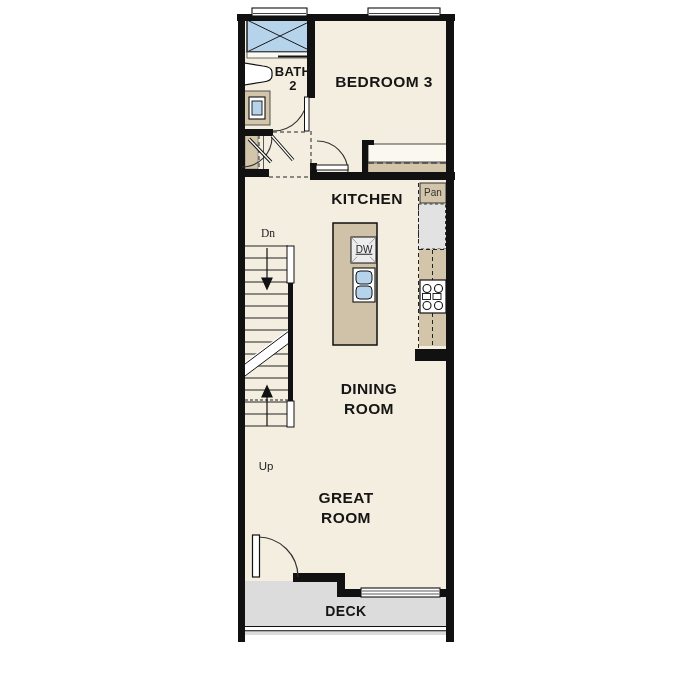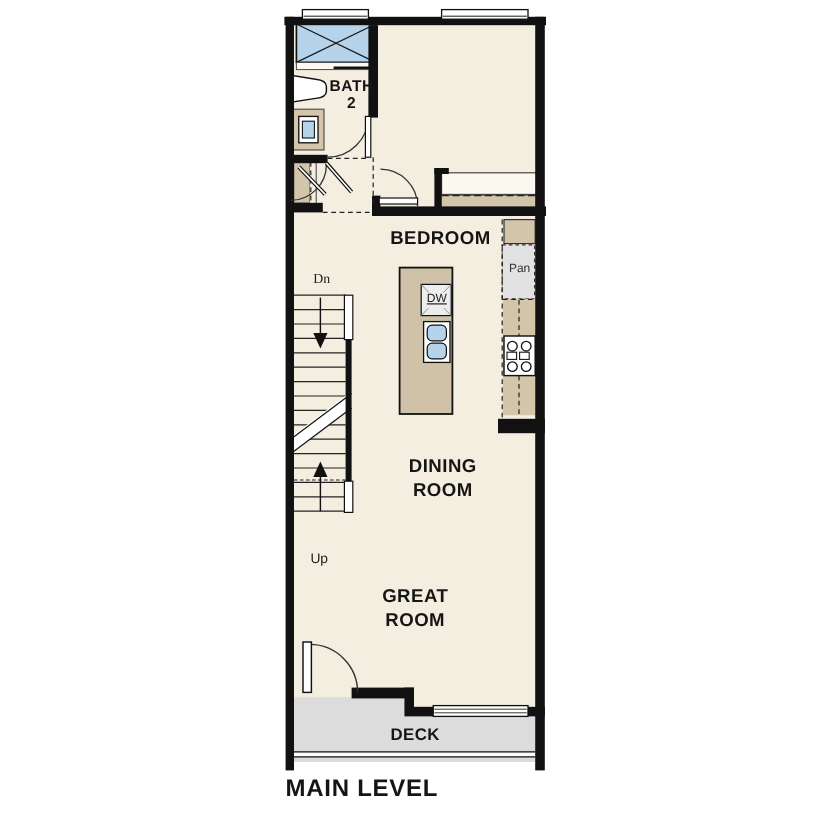--- a/index.html
+++ b/index.html
@@ -8,21 +8,21 @@
   .plan-svg{position:absolute;left:0;top:0;}
   .lbl{position:absolute;transform:translate(-50%,-50%);font-weight:700;color:#151515;
        text-align:center;white-space:pre-line;letter-spacing:.4px;line-height:1.25;}
   .lbl-bedroom{left:384px;top:82px;font-size:15.5px;}
   .lbl-bath{left:293px;top:79px;font-size:13px;line-height:14px;}
   .lbl-kitchen{left:367px;top:199px;font-size:15.5px;}
   .lbl-dining{left:369px;top:399px;font-size:15.5px;line-height:20px;}
   .lbl-great{left:346px;top:508px;font-size:15.5px;line-height:20px;text-align:center;}
   .lbl-deck{left:346px;top:612px;font-size:14px;}
   .lbl-main{left:238px;top:658px;transform:translateY(-50%);font-size:20px;letter-spacing:.6px;}
-  .lbl-pan{left:433px;top:193px;font-size:10px;font-weight:400;color:#333;letter-spacing:0;margin-top:32px;}
+  .lbl-pan{left:433px;top:193px;font-size:10px;font-weight:400;color:#333;letter-spacing:0;}
   .lbl-dw{left:364px;top:250px;font-size:10px;font-weight:400;color:#222;background:#ededed;
           padding:0 1px;letter-spacing:0;text-decoration:underline;}
   .lbl-dn{left:268px;top:233px;font-size:11.5px;font-weight:400;color:#222;letter-spacing:0;font-family:Liberation Serif, serif;}
   .lbl-up{left:266px;top:434px;font-size:11.5px;font-weight:400;color:#222;letter-spacing:0;margin-top:32px;}
 </style>
 </head>
 <body>
 
 <div class="stage">
 
@@ -167,26 +167,26 @@
       <rect x="252.5" y="535" width="7" height="42" fill="#ffffff" stroke="#111" stroke-width="1.2"></rect>
     </g>
 
     <g stroke="#222" stroke-width="1" stroke-dasharray="4 3">
       <line x1="273" y1="132" x2="307" y2="132"></line>
       <line x1="311" y1="131" x2="311" y2="172"></line>
       <line x1="269" y1="177" x2="310" y2="177"></line>
     </g>
   </svg>
 
+  <div class="lbl lbl-bedroom">BEDROOM 3</div>
   <div class="lbl lbl-bath">BATH
 2</div>
-  <div class="lbl lbl-kitchen">BEDROOM</div>
+  <div class="lbl lbl-kitchen">KITCHEN</div>
   <div class="lbl lbl-dining">DINING
 ROOM</div>
   <div class="lbl lbl-great">GREAT
 ROOM</div>
   <div class="lbl lbl-deck">DECK</div>
   <div class="lbl lbl-pan">Pan</div>
   <div class="lbl lbl-dw">DW</div>
   <div class="lbl lbl-dn">Dn</div>
   <div class="lbl lbl-up">Up</div>
-  <div class="lbl lbl-main">MAIN LEVEL</div>
 </div>
 
 </body></html>

